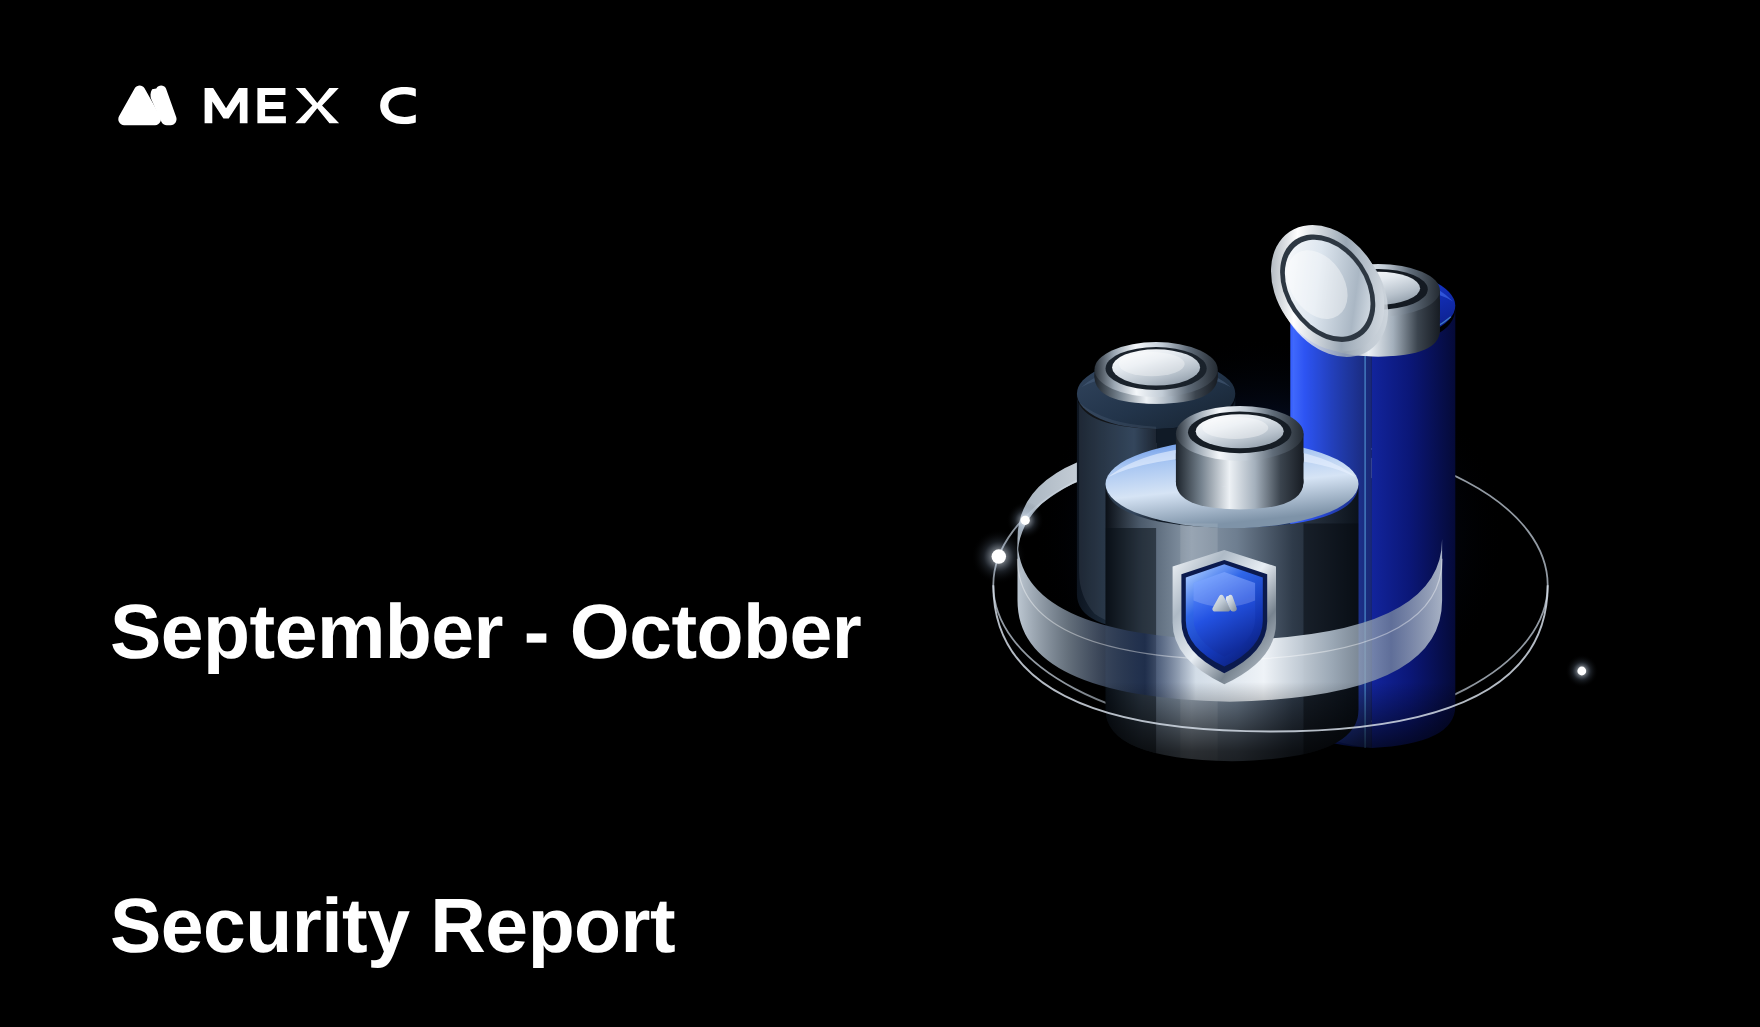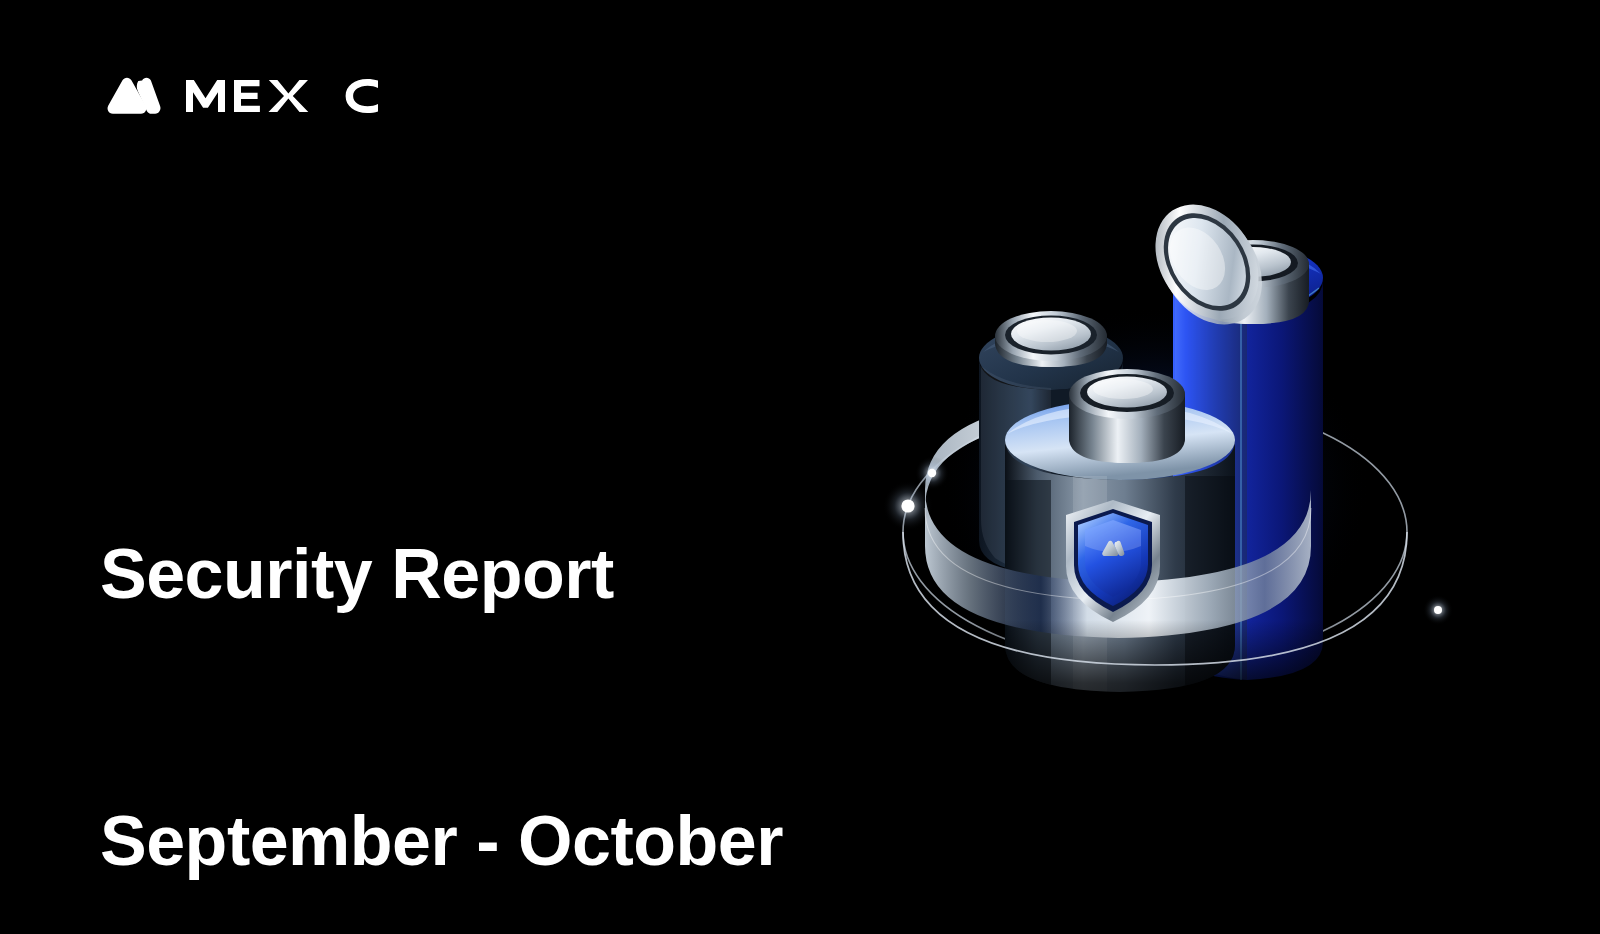--- a/index.html
+++ b/index.html
@@ -64,22 +64,22 @@
 
       <path d="M50 33 V1 H75.5 V7.3 H57 V13.8 H73.6 V20.1 H57 V26.7 H75.9 V33 Z" fill="#FFFFFF"></path>
 
       <path d="M84.8 1 H93.4 L104.4 14.6 L115.4 1 H124 L108.8 17 L124.3 33 H115.5 L104.4 19.4 L93.3 33 H84.5 L100 17 Z" fill="#FFFFFF"></path>
 
       <path d="M194 25.1 V32.4 C190.9 33.4 187.2 34 183.2 34 C170.6 34 161.6 27.2 161.6 17 C161.6 6.8 170.6 0 183.2 0 C187.2 0 190.9 0.6 194 1.6 V8.9 C190.9 7.5 187.4 6.7 183.7 6.7 C175.2 6.7 169.1 10.9 169.1 17 C169.1 23.1 175.2 27.3 183.7 27.3 C187.4 27.3 190.9 26.5 194 25.1 Z" fill="#FFFFFF"></path>
     </svg>
   </div>
 
   <h1 class="headline">
+    <span class="headline-line">September - October</span>
     <span class="headline-line">Security Report</span>
-    <span class="headline-line">September - October</span>
     
   </h1>
 
   <div class="illustration">
     <svg viewBox="0 0 640 540" aria-hidden="true">
       <defs>
 
         <linearGradient id="gBlueFace" x1="0" y1="0" x2="1" y2="0">
           <stop offset="0" stop-color="#3A63FF"></stop>
           <stop offset="0.18" stop-color="#1E44F0"></stop>

